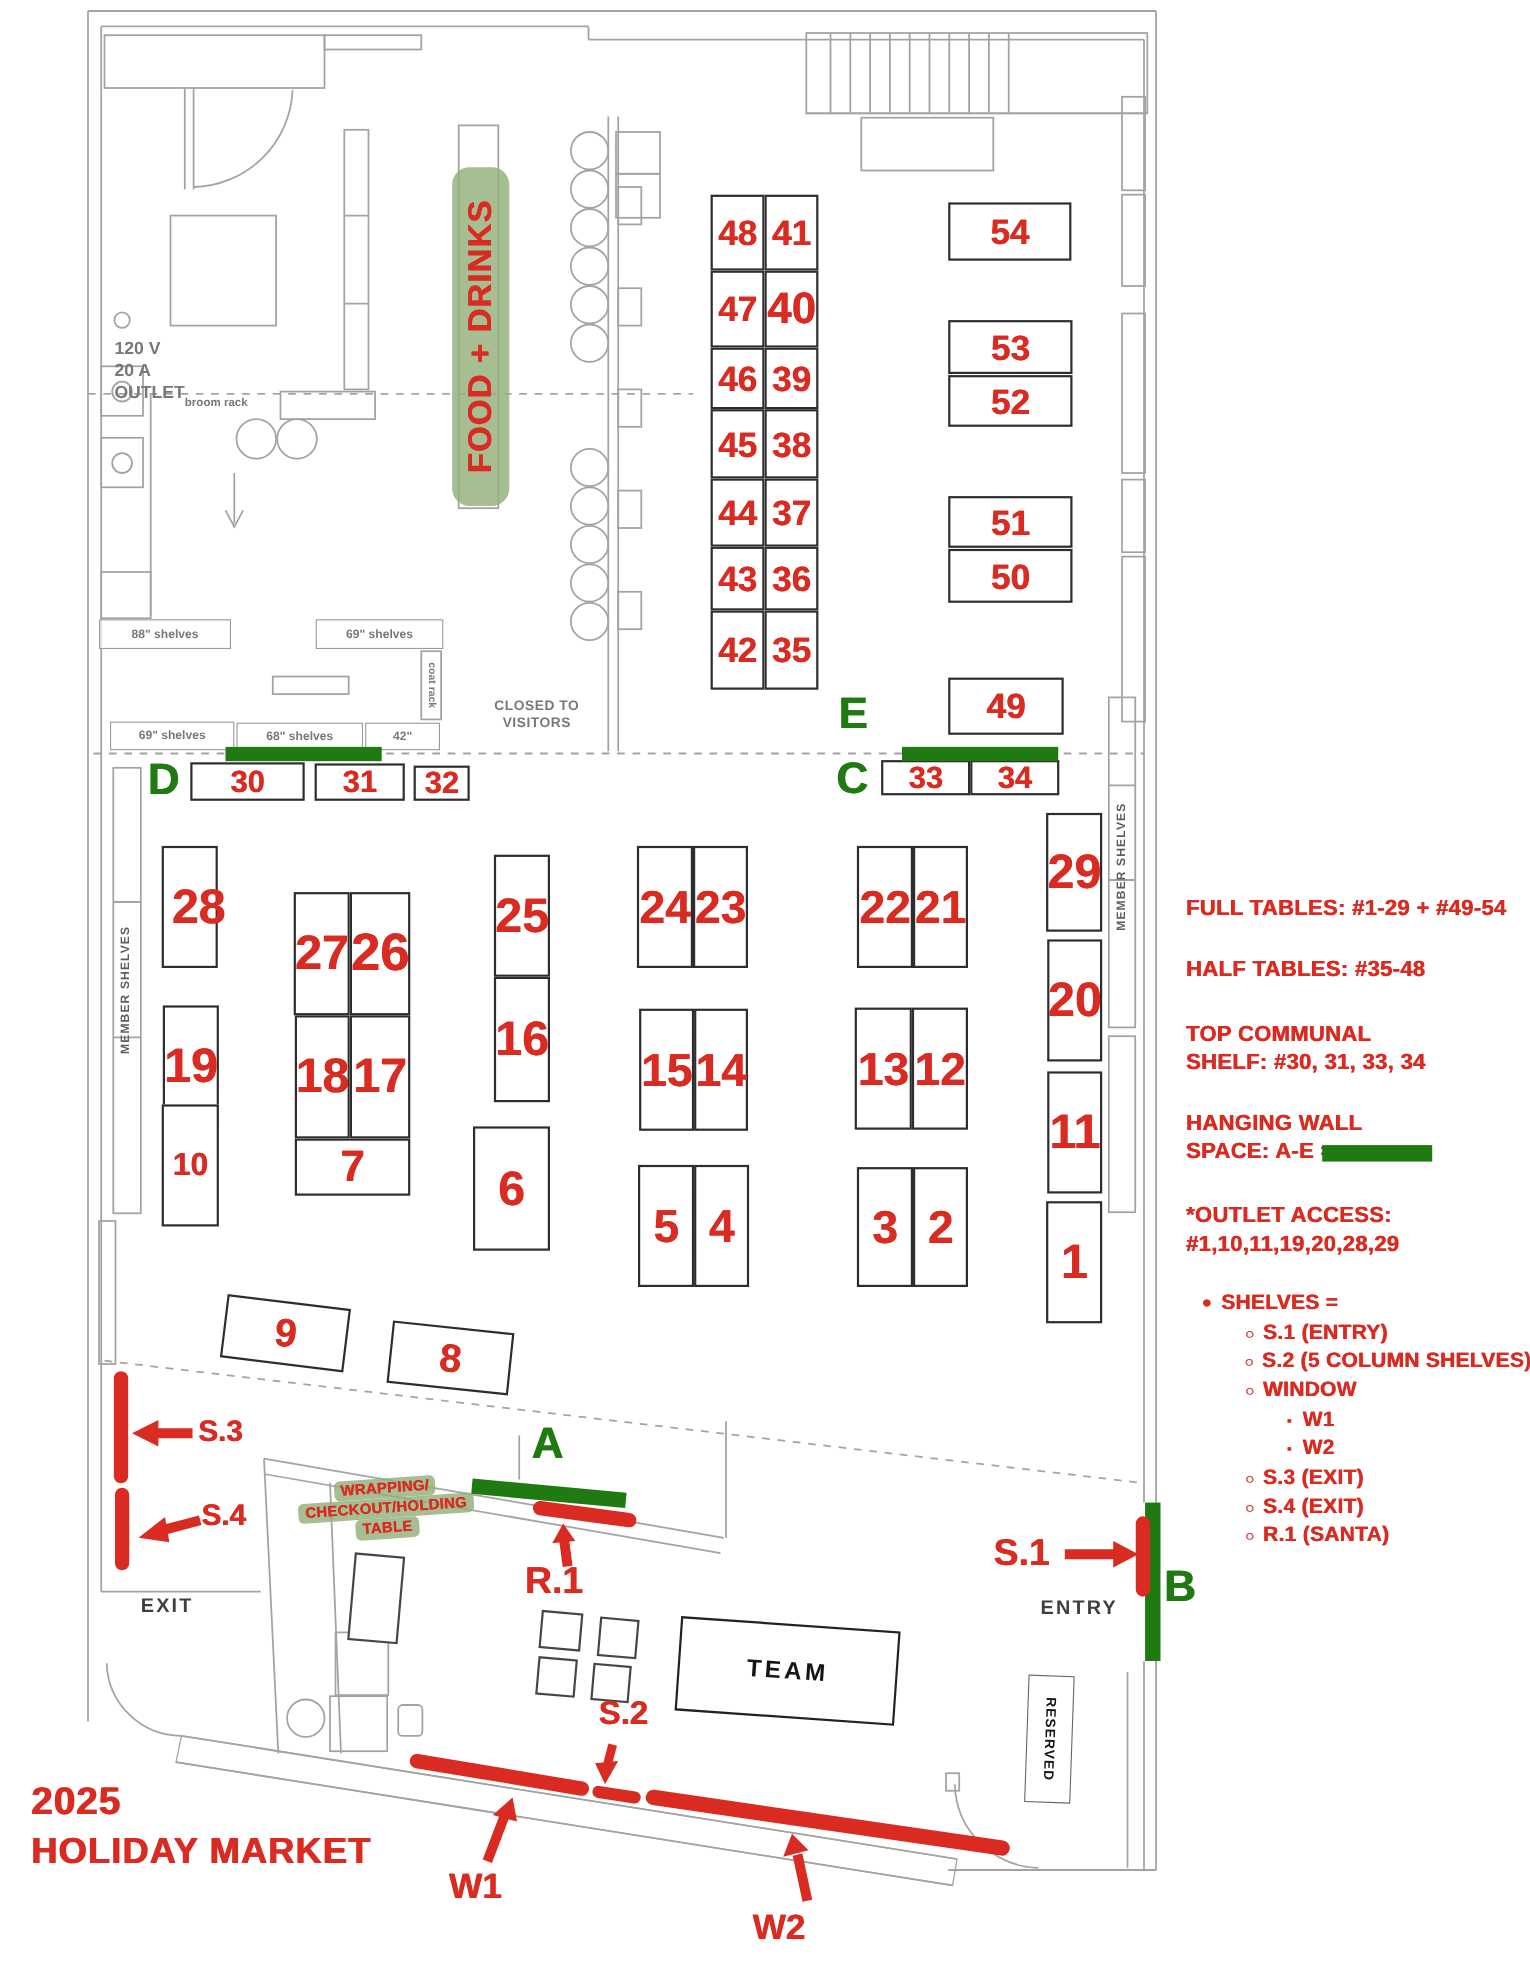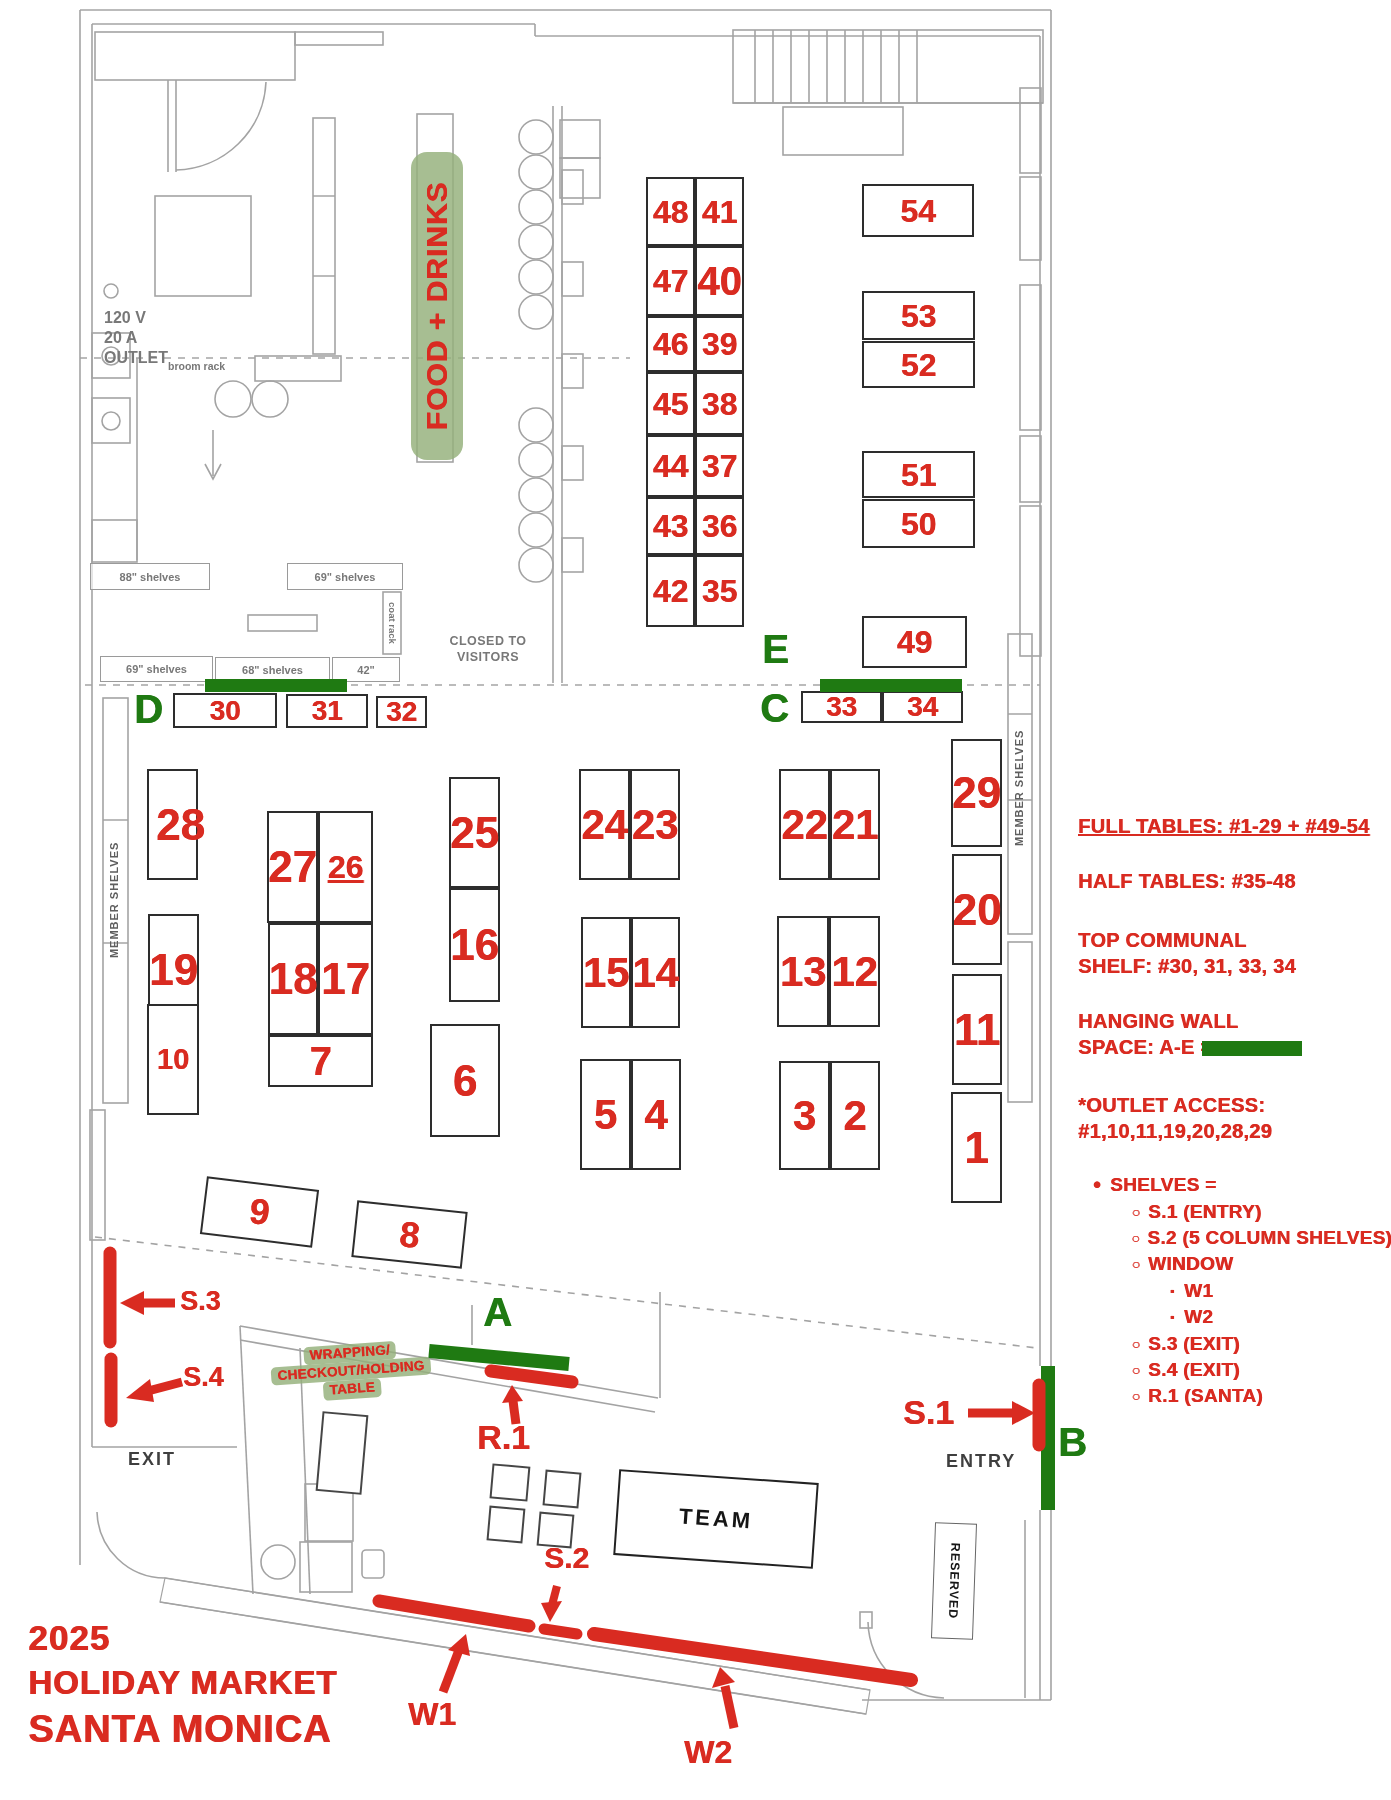--- a/index.html
+++ b/index.html
@@ -156,21 +156,21 @@
       <rect x="489" y="1508" width="34" height="33" transform="rotate(5 506 1524)"></rect>
       <rect x="539" y="1514" width="33" height="32" transform="rotate(5 555 1530)"></rect>
     </g>
   </svg>
 
   <div id="tables-layer">
       <div class="tbox" style="left: 147px; top: 769px; width: 51px; height: 111px; font-size: 44px; padding-left: 16px;">28</div>
       <div class="tbox" style="left: 148px; top: 914px; width: 51px; height: 111px; font-size: 44px;">19</div>
       <div class="tbox" style="left: 147px; top: 1004px; width: 52px; height: 111px; font-size: 29px;">10</div>
       <div class="tbox" style="left: 267px; top: 811px; width: 51px; height: 112px; font-size: 44px;">27</div>
-      <div class="tbox" style="left: 318px; top: 811px; width: 55px; height: 112px; font-size: 32px; text-decoration: underline;">26</div>
+      <div class="tbox" style="left: 318px; top: 811px; width: 55px; height: 112px; font-size: 48px;">26</div>
       <div class="tbox" style="left: 268px; top: 923px; width: 50px; height: 112px; font-size: 44px;">18</div>
       <div class="tbox" style="left: 318px; top: 923px; width: 55px; height: 112px; font-size: 44px;">17</div>
       <div class="tbox" style="left: 268px; top: 1035px; width: 105px; height: 52px; font-size: 40px;">7</div>
       <div class="tbox" style="left: 449px; top: 777px; width: 51px; height: 111px; font-size: 44px;">25</div>
       <div class="tbox" style="left: 449px; top: 888px; width: 51px; height: 114px; font-size: 44px;">16</div>
       <div class="tbox" style="left: 430px; top: 1024px; width: 70px; height: 113px; font-size: 44px;">6</div>
       <div class="tbox" style="left: 579px; top: 769px; width: 51px; height: 111px; font-size: 42px;">24</div>
       <div class="tbox" style="left: 630px; top: 769px; width: 50px; height: 111px; font-size: 42px;">23</div>
       <div class="tbox" style="left: 581px; top: 917px; width: 50px; height: 111px; font-size: 42px;">15</div>
       <div class="tbox" style="left: 631px; top: 917px; width: 49px; height: 111px; font-size: 42px;">14</div>
@@ -317,21 +317,21 @@
   </div>
   <div class="graytext" style="left:128px;top:1448px;font-size:18px;letter-spacing:2px;color:#3f3f3f;">EXIT</div>
   <div class="graytext" style="left:946px;top:1450px;font-size:18px;letter-spacing:2px;color:#3f3f3f;">ENTRY</div>
   <div class="teambox">
     <span>TEAM</span>
   </div>
   <div id="reserved-box" class="vwrap rot-cw">
     <span>RESERVED</span>
   </div>
 
-  <div class="legend-line" style="left:1078px;top:816px;text-decoration:underline;">FULL TABLES: #1-29 + #49-54</div>
+  <div class="legend-line" style="left:1078px;top:816px;">FULL TABLES: #1-29 + #49-54</div>
   <div class="legend-line" style="left:1078px;top:871px;">HALF TABLES: #35-48</div>
   <div class="legend-line" style="left:1078px;top:930px;">TOP COMMUNAL</div>
   <div class="legend-line" style="left:1078px;top:956px;">SHELF: #30, 31, 33, 34</div>
   <div class="legend-line" style="left:1078px;top:1011px;">HANGING WALL</div>
   <div class="legend-line" style="left:1078px;top:1037px;">SPACE: A-E =</div>
   <div id="legend-swatch"></div>
   <div class="legend-line" style="left:1078px;top:1095px;">*OUTLET ACCESS:</div>
   <div class="legend-line" style="left:1078px;top:1121px;">#1,10,11,19,20,28,29</div>
   <div id="legend-shelves">
       <div class="lg-row lv1">
@@ -368,16 +368,15 @@
       </div>
       <div class="lg-row lv2">
         <span class="mk">○</span>
         <span>R.1 (SANTA)</span>
       </div>
     </div>
 
   <div id="title">
     <div class="t1">2025</div>
     <div class="t2">HOLIDAY MARKET</div>
-    <div class="t3">SANTA MONICA</div>
   </div>
 
 </div>
 
 </body></html>

